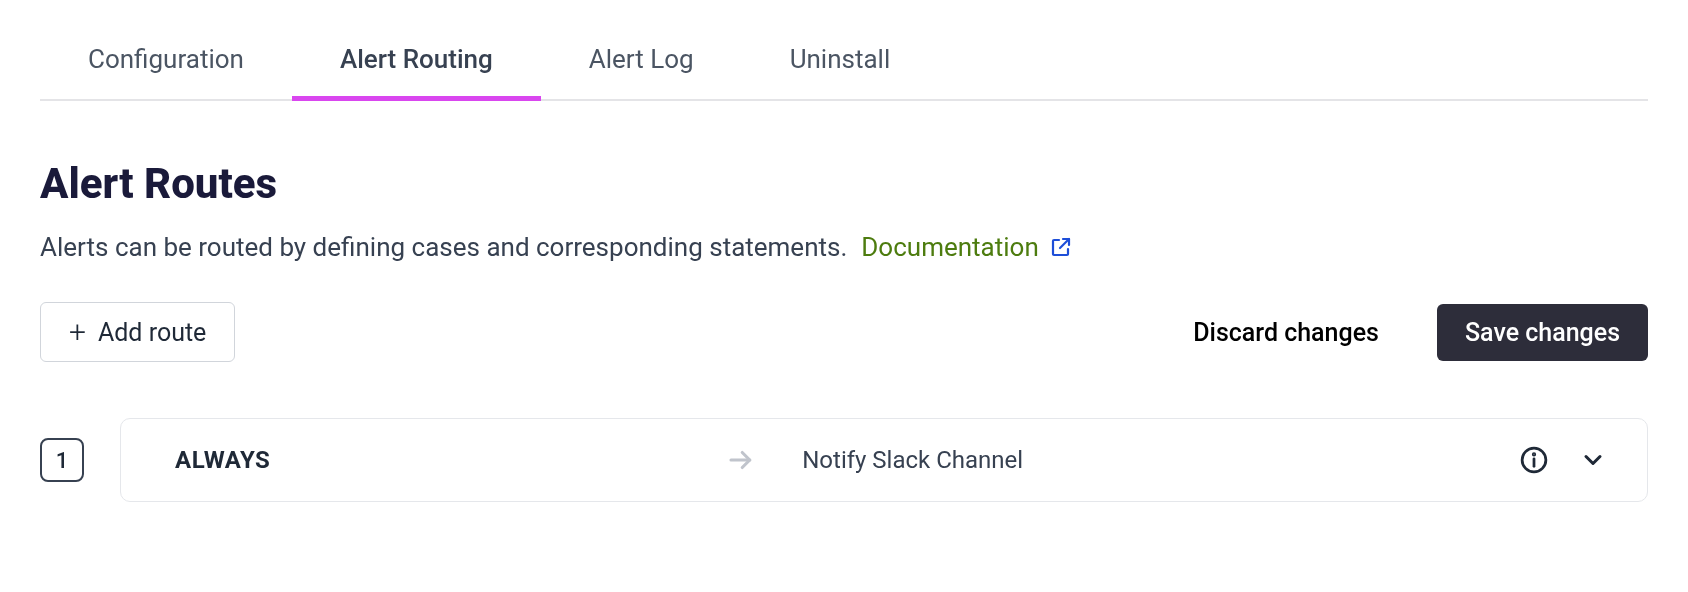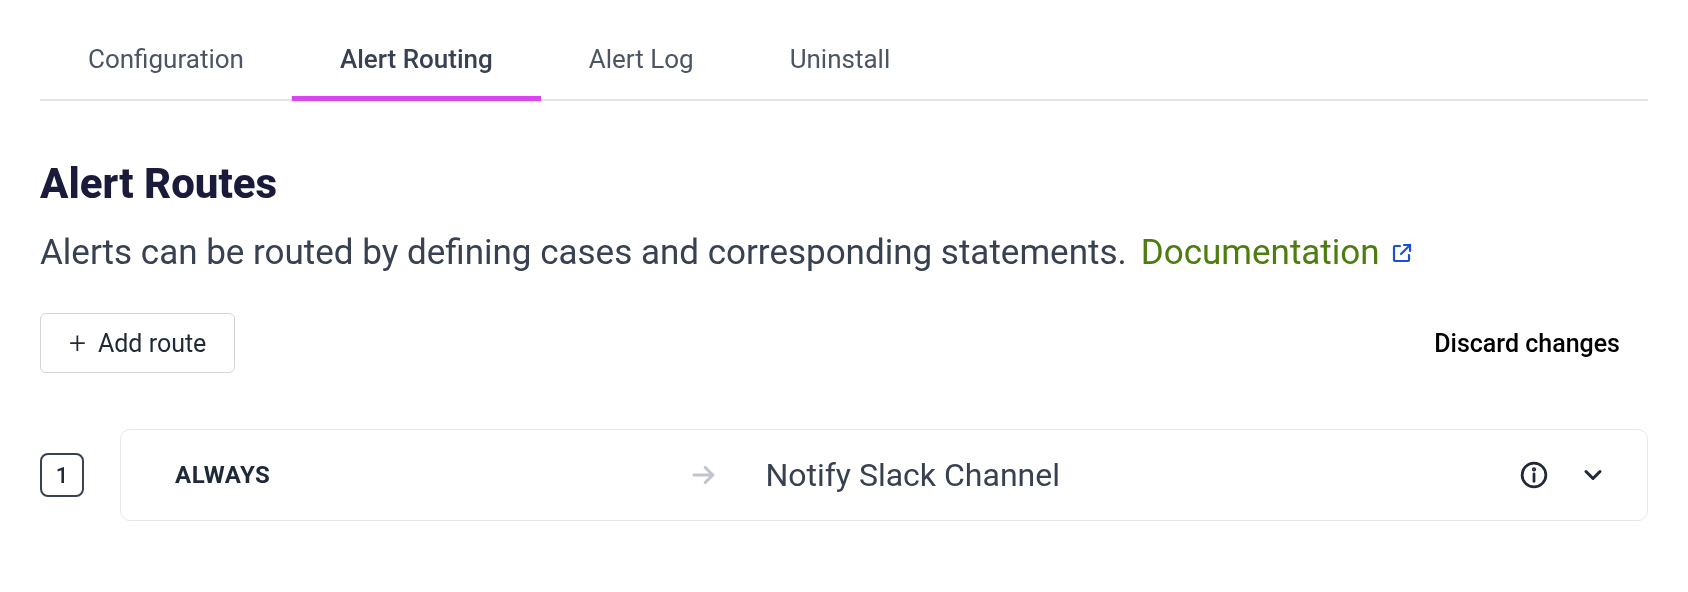--- a/index.html
+++ b/index.html
@@ -41,21 +41,21 @@
     
     
     .page-title {
       font-size: 42px;
       font-weight: 800;
       color: #1a1a3a;
       margin-top: 58px;
       margin-bottom: 24px;
     }
     .page-subtitle {
-      font-size: 35px;
+      font-size: 26px;
       color: #374151;
       display: flex;
       align-items: center;
       gap: 14px;
       flex-wrap: wrap;
     }
     .doc-link {
       color: #4d7c0f;
       display: inline-flex;
       align-items: center;
@@ -152,21 +152,21 @@
     .route-spacer {
       flex: 1;
     }
     .route-arrow {
       color: #9ca3af;
       display: flex;
       align-items: center;
       margin-right: 46px;
     }
     .route-action {
-      font-size: 32px;
+      font-size: 24px;
       color: #374151;
       flex: 0 0 auto;
       margin-right: auto;
     }
     .route-right {
       display: flex;
       align-items: center;
       gap: 30px;
       margin-left: 40px;
     }
@@ -203,20 +203,21 @@
   </a>
 </div>
 
 <div class="action-row">
   <button class="btn btn-outline">
     <span class="plus-icon">+</span>
     <span>Add route</span>
   </button>
   <div class="action-right">
     <button class="btn btn-ghost">Discard changes</button>
+    <button class="btn btn-primary">Save changes</button>
   </div>
 </div>
 
 <div class="routes">
   <div class="route-row">
     <div class="route-number">1</div>
     <div class="route-card">
       <span class="route-condition">ALWAYS</span>
       <span class="route-spacer"></span>
       <span class="route-arrow">

